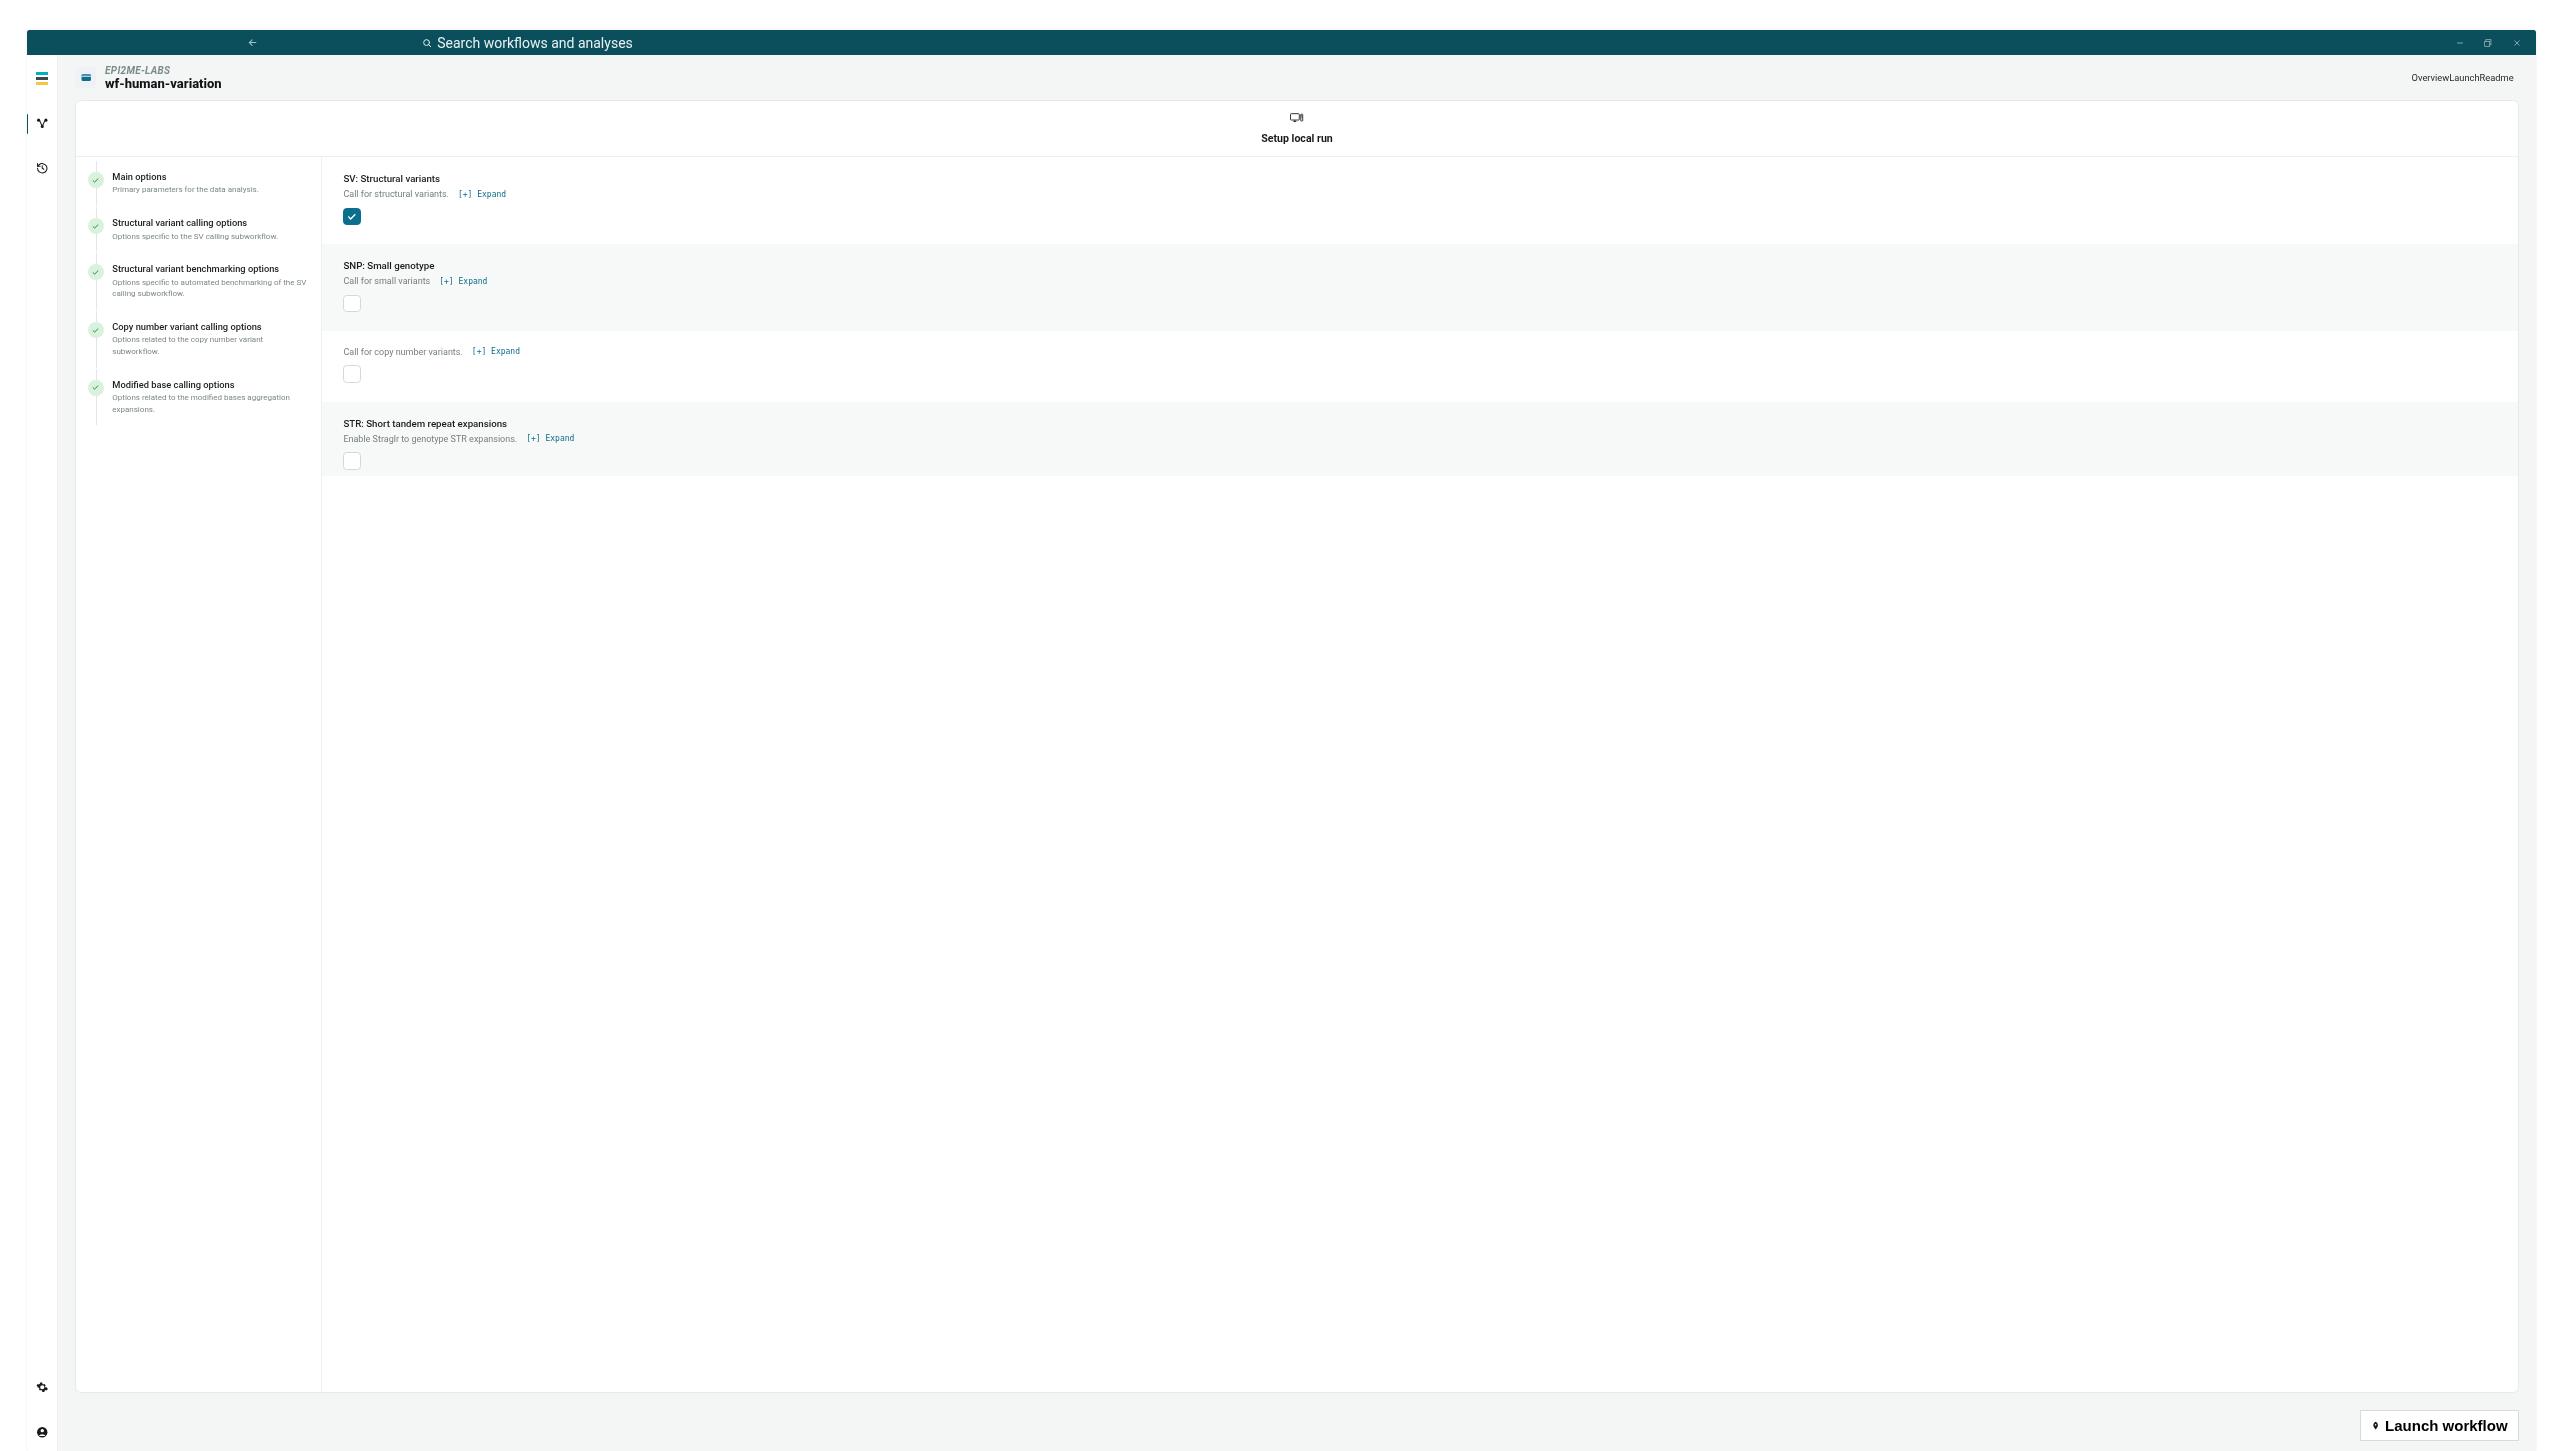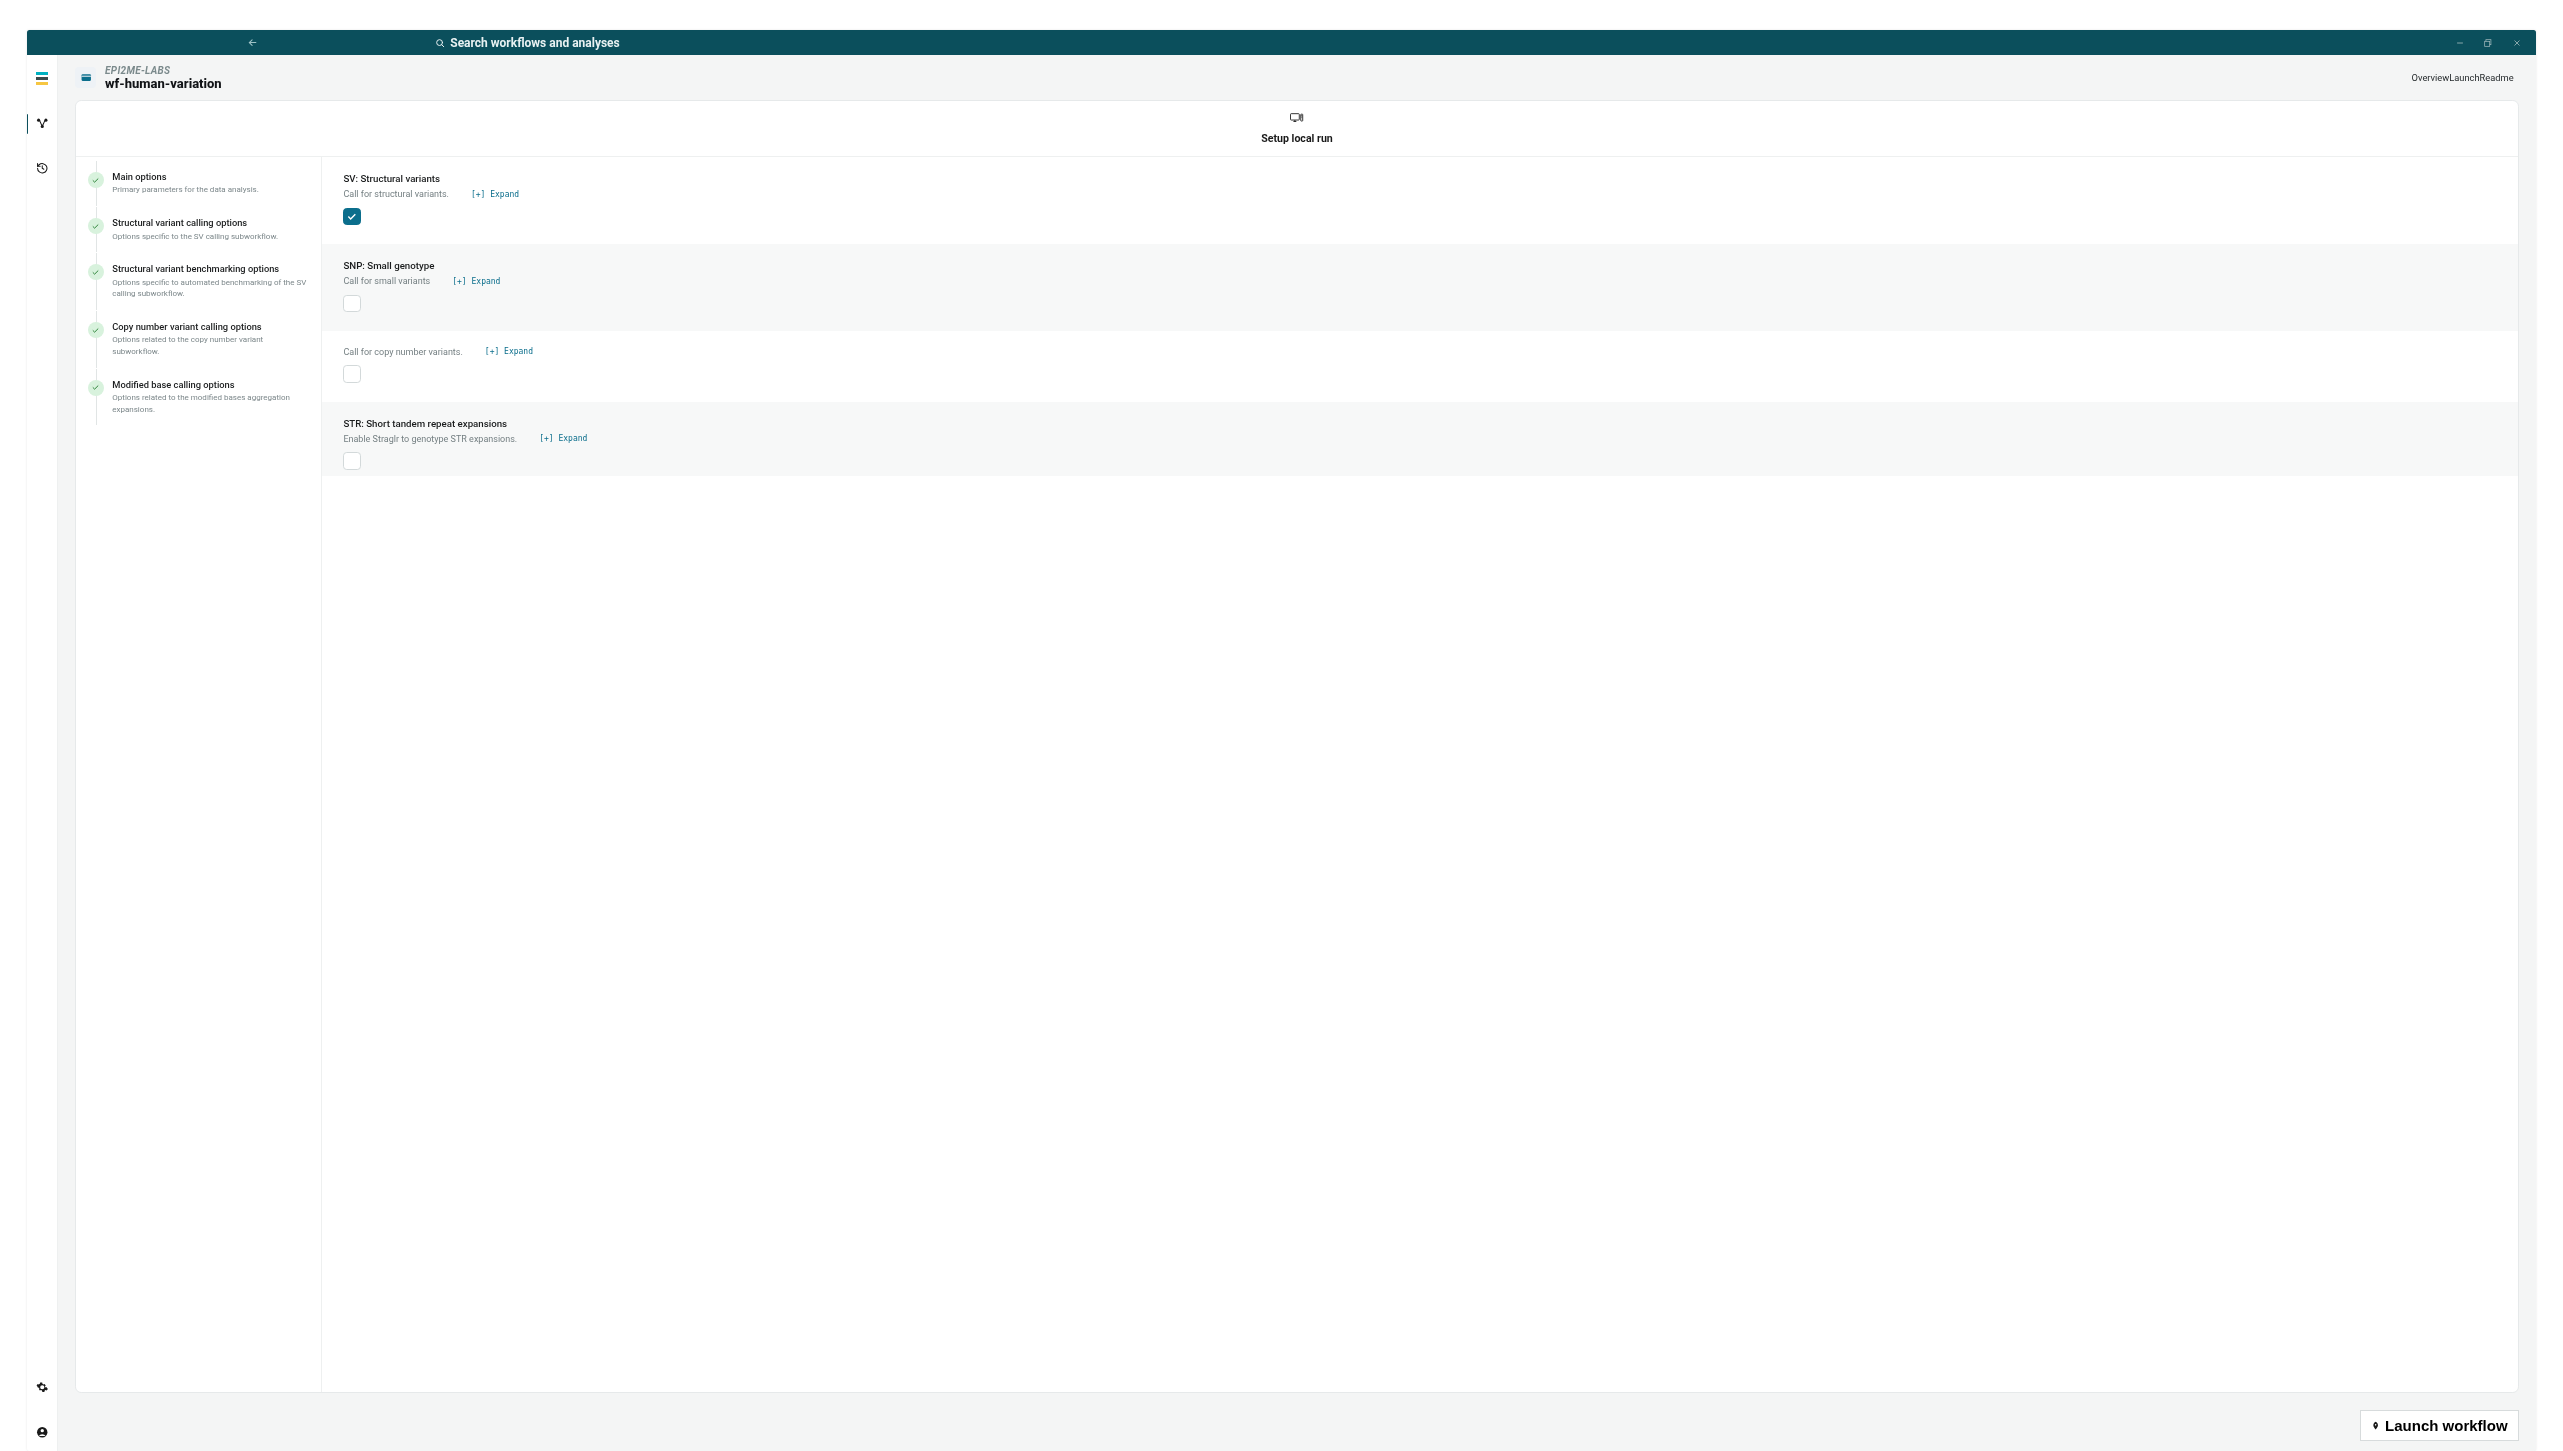--- a/index.html
+++ b/index.html
@@ -4,21 +4,21 @@
 <style>
 * { box-sizing: border-box; margin: 0; padding: 0; }
 body { font-family: -apple-system, BlinkMacSystemFont, "Segoe UI", Roboto, sans-serif; background: #fff; color: #1a1a1a; }
 .app { display: flex; flex-direction: column; height: 100vh; min-height: 486px; padding: 30px 27px 0 27px; }
 .outer-window { flex: 1; display: flex; flex-direction: column; border-radius: 2.5px; overflow: hidden; background: #f4f5f5; box-shadow: 0 0 2.5px rgba(0,0,0,0.1); }
 .titlebar { background: #0b4f5c; height: 25px; display: flex; align-items: center; padding: 0 5px; }
 .tb-back { width: 20px; height: 20px; display: flex; align-items: center; justify-content: center; border-radius: 2.5px; cursor: pointer; margin-left: 211px; }
 .tb-back svg { stroke: #9fc2c6; width: 11.2px; height: 11.2px; }
 .tb-search { flex: 0 0 auto; margin-left: 125px; height: 20px; width: 279px; border-radius: 3.7px; display: flex; align-items: center; justify-content: center; gap: 5px; color: #e8f1f2; cursor: pointer; }
 .tb-search svg { width: 10px; height: 10px; stroke: #e8f1f2; }
-.tb-search span { font-size: 12px; font-weight: 700; }
+.tb-search span { font-size: 14px; font-weight: 400; }
 .tb-spacer { flex: 1; }
 .tb-wincontrols { display: flex; gap: 17.4px; padding-right: 8.7px; }
 .tb-win { width: 11.2px; height: 11.2px; display: flex; align-items: center; justify-content: center; cursor: pointer; }
 .tb-win svg { stroke: #a0b8bb; width: 10px; height: 10px; }
 .body-row { flex: 1; display: flex; min-height: 0; }
 .side-rail { width: 31px; background: #fff; display: flex; flex-direction: column; align-items: center; padding-top: 11.2px; gap: 20px; border-right: 0.6px solid #eef0f0; }
 .side-rail .rail-item { width: 25px; height: 25px; display: flex; align-items: center; justify-content: center; cursor: pointer; position: relative; }
 .side-rail .rail-item.active::before { content:""; position:absolute; left:-3.1px; top:2.5px; bottom:2.5px; width:1.9px; background:#0b4f5c; border-radius:1.2px; }
 .side-rail .rail-spacer { flex:1; }
 .rail-item svg { width: 12.5px; height: 12.5px; }
@@ -47,21 +47,21 @@
 .step-line { position:absolute; left:19.3px; top:0; bottom:0; width:0.6px; background:#e1e5e5; z-index:0; }
 .step-check { width:16px; height:16px; flex:0 0 16px; background:#d8f2dd; border-radius:50%; display:flex; align-items:center; justify-content:center; z-index:1; margin-top:1.2px; }
 .step-check svg { width:8.7px; height:8.7px; stroke:#1e7a2a; fill:none; stroke-width:2.5; }
 .step-texts { flex:1; }
 .step-title { font-size:9.3px; font-weight:500; color:#1d1f20; margin-bottom:2.5px; }
 .step-desc { font-size:8px; color:#7c878a; line-height:1.45; }
 .right-pane { flex:1; overflow-y:scroll; }
 .opt-block { padding:16px 21px 18.7px 21px; }
 .opt-block.alt { background:#f7f8f8; }
 .opt-title { font-size:9.7px; font-weight:500; color:#1a1c1d; margin-bottom:5px; }
-.opt-row { display:flex; align-items:center; gap:22px; margin-bottom:8.7px; }
+.opt-row { display:flex; align-items:center; gap:9px; margin-bottom:8.7px; }
 .opt-desc { font-size:9px; color:#747f82; }
 .expand-link { font-family: ui-monospace, Menlo, monospace; font-size:8px; color:#0b6e8c; cursor:pointer; }
 .checkbox { width:17.4px; height:17.4px; border:0.6px solid #d3d9da; border-radius:3.7px; background:#fff; display:flex; align-items:center; justify-content:center; cursor:pointer; }
 .checkbox.checked { background:#0b6e8c; border-color:#0b6e8c; }
 .checkbox.checked svg { stroke:#fff; width:11.2px; height:11.2px; stroke-width:3; fill:none; }
 .footer { padding:8.7px 17.4px 10px; display:flex; justify-content:flex-end; }
 .launch-btn { border:0.6px solid #d7dbdc; background:#fff; border-radius:0; padding:6.2px 10px; font-size:15px; font-weight:600; display:flex; align-items:center; gap:5px; cursor:pointer; }
 .launch-btn svg { width:9.3px; height:9.3px; fill:#1a1a1a; }
 ::-webkit-scrollbar { width:7.5px; }
 ::-webkit-scrollbar-track { background:#f0f1f1; }

